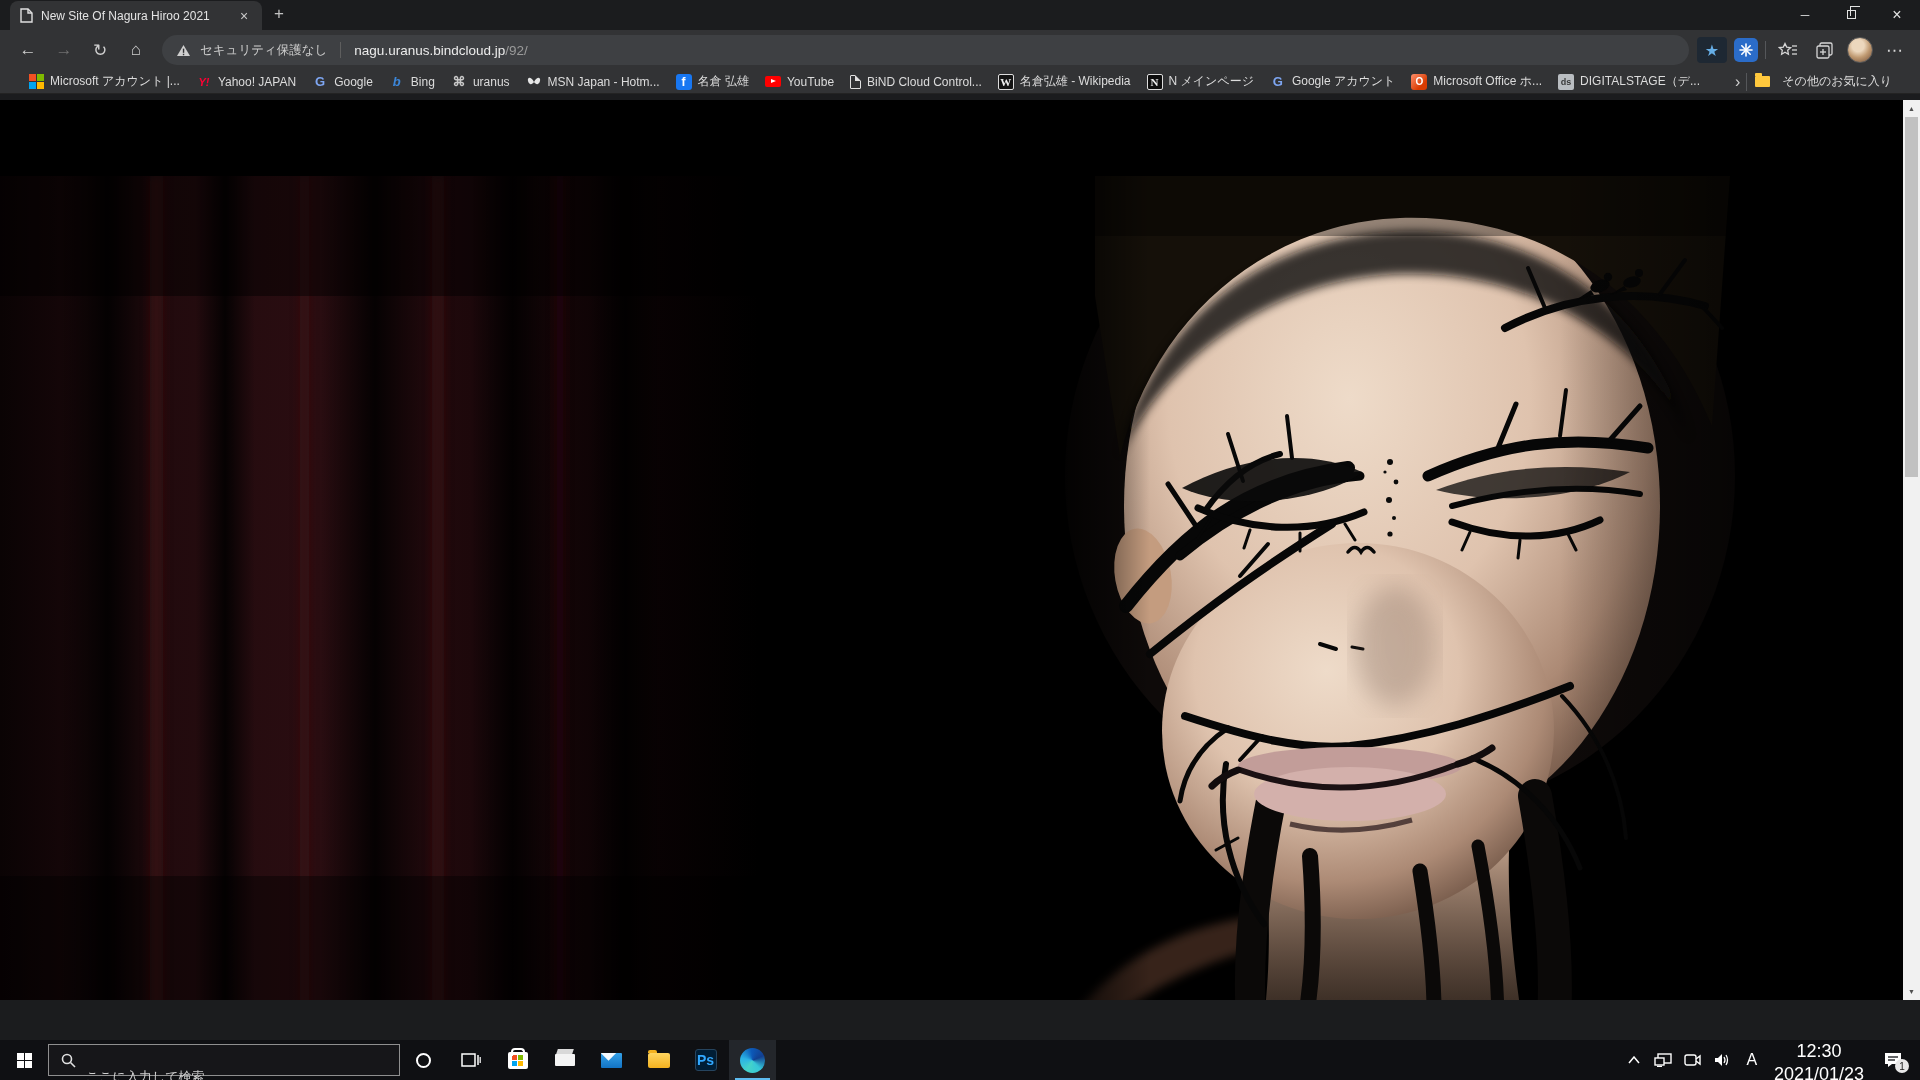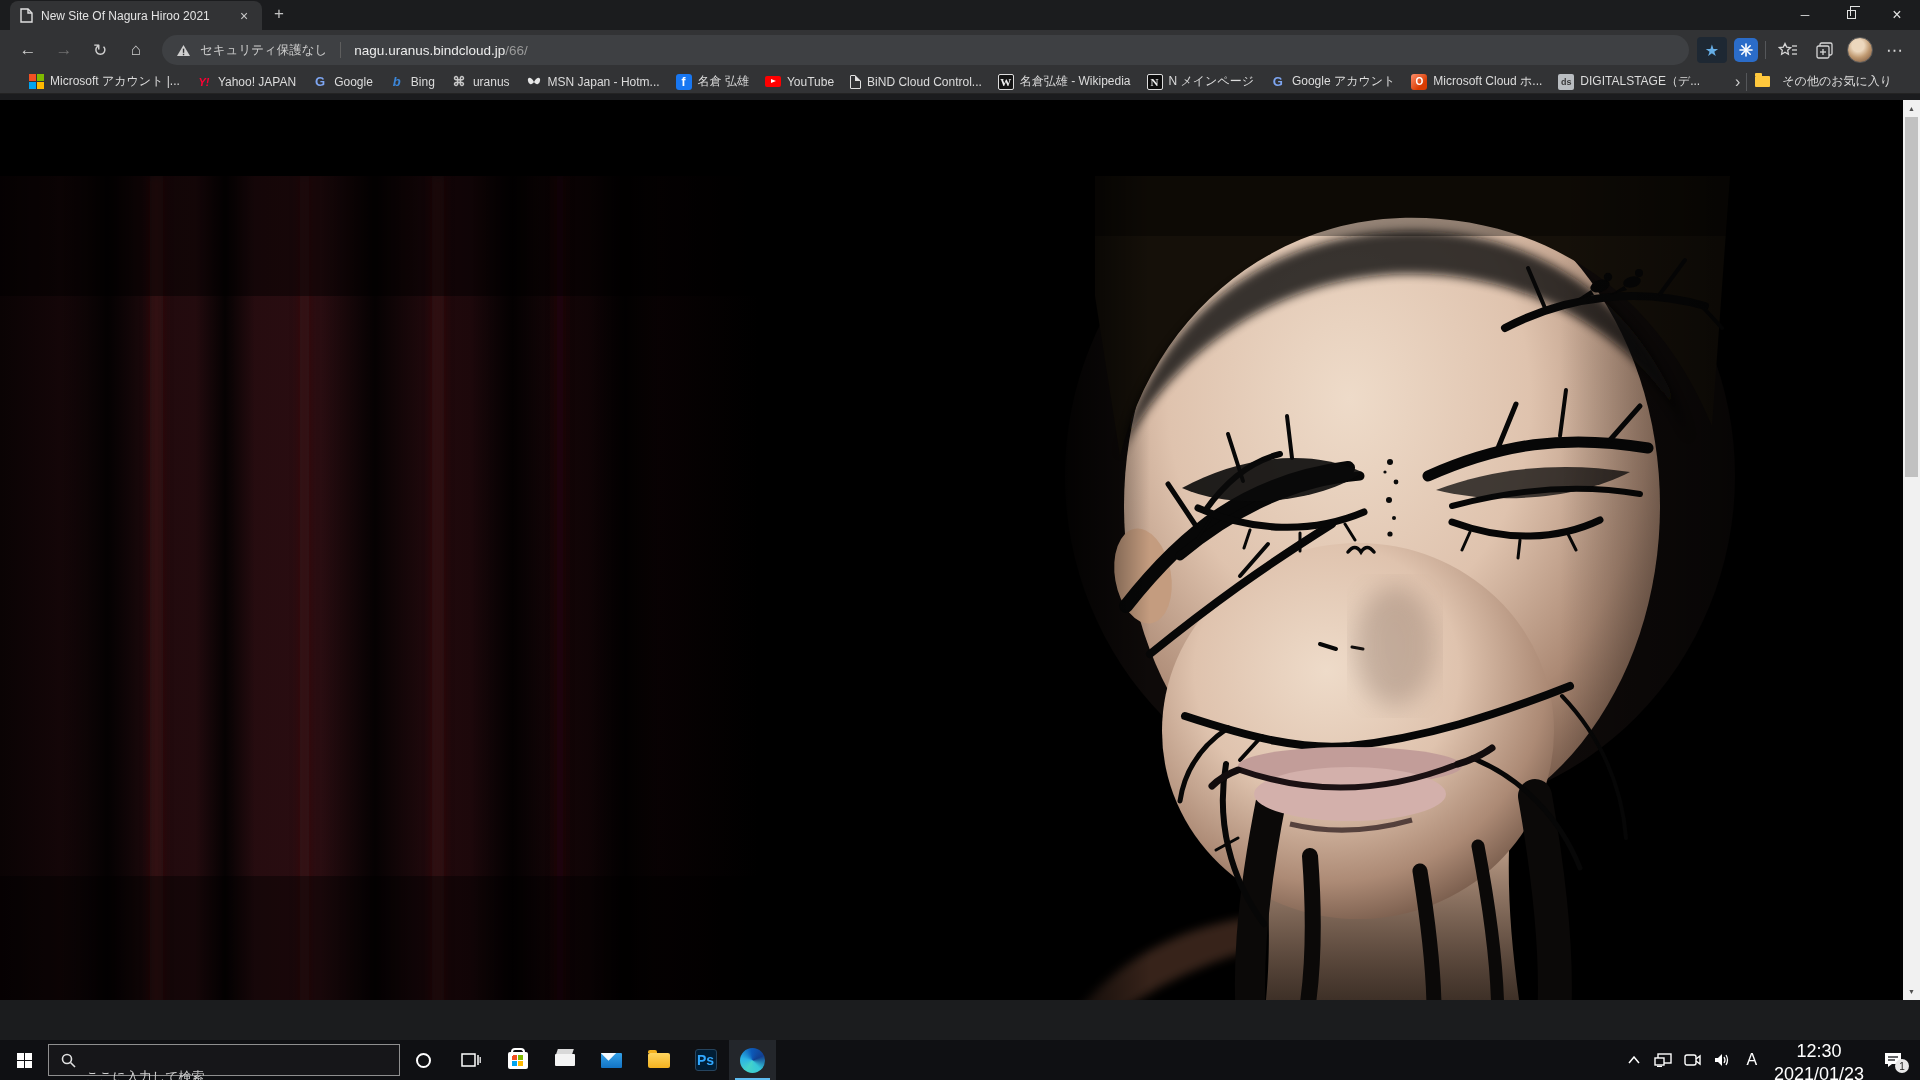--- a/index.html
+++ b/index.html
@@ -162,21 +162,21 @@
     <span class="navbtn">⌂</span>
 
     <div class="addressbar">
       <svg class="warn-tri" viewBox="0 0 16 14">
         <path d="M8 1 L15 13 H1 Z" fill="#cfcfcf"></path>
         <rect x="7.3" y="5" width="1.5" height="4.5" fill="#323335"></rect>
         <rect x="7.3" y="10.5" width="1.5" height="1.6" fill="#323335"></rect>
       </svg>
       <span class="sec-label">セキュリティ保護なし</span>
       <span class="addr-sep"></span>
-      <span><span class="url-host">nagu.uranus.bindcloud.jp</span><span class="url-path">/66/</span></span>
+      <span><span class="url-host">nagu.uranus.bindcloud.jp</span><span class="url-path">/92/</span></span>
     </div>
 
     <div class="tool-right">
       <span class="starbtn">★</span>
       <span class="extbtn">
         <svg width="14" height="14" viewBox="0 0 14 14">
           <g stroke="#fff" stroke-width="1.6" stroke-linecap="round">
             <line x1="7" y1="1" x2="7" y2="13"></line>
               <line x1="1" y1="7" x2="13" y2="7"></line>
             <line x1="2.8" y1="2.8" x2="11.2" y2="11.2"></line>
@@ -265,21 +265,21 @@
     <div class="bm">
       <span class="bm-ico ico-note">N</span>
       <span class="bm-label">N メインページ</span>
     </div>
     <div class="bm">
       <span class="bm-ico ico-google">G</span>
       <span class="bm-label">Google アカウント</span>
     </div>
     <div class="bm">
       <span class="bm-ico ico-office">O</span>
-      <span class="bm-label">Microsoft Cloud ホ...</span>
+      <span class="bm-label">Microsoft Office ホ...</span>
     </div>
     <div class="bm">
       <span class="bm-ico ico-ds">ds</span>
       <span class="bm-label">DIGITALSTAGE（デ...</span>
     </div>
     <div class="right-bm">
       <span class="bm-chevron">›</span>
       <span class="sep-v"></span>
       <div class="bm">
         <span class="folder"></span>

